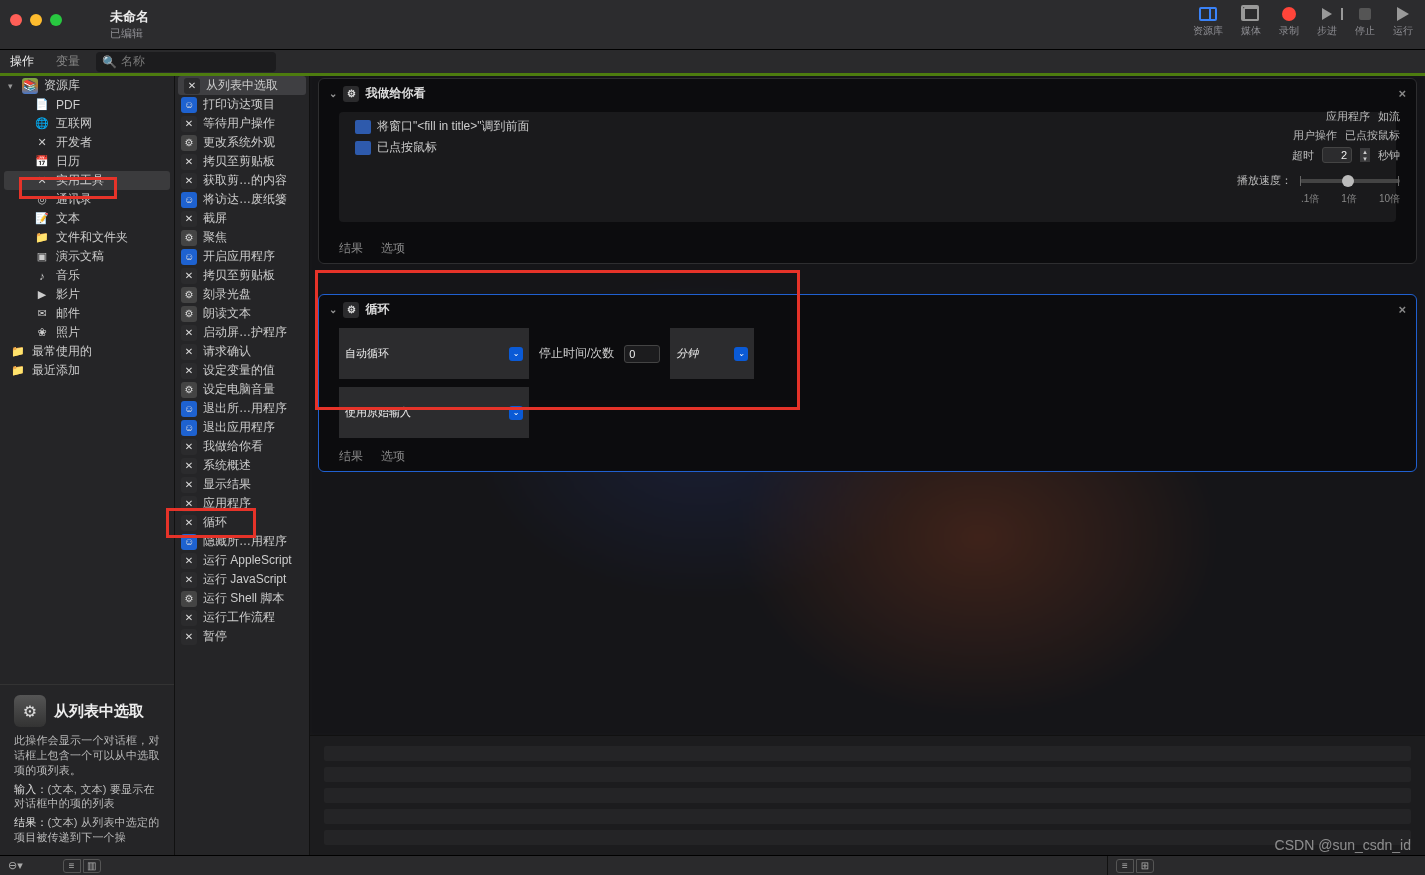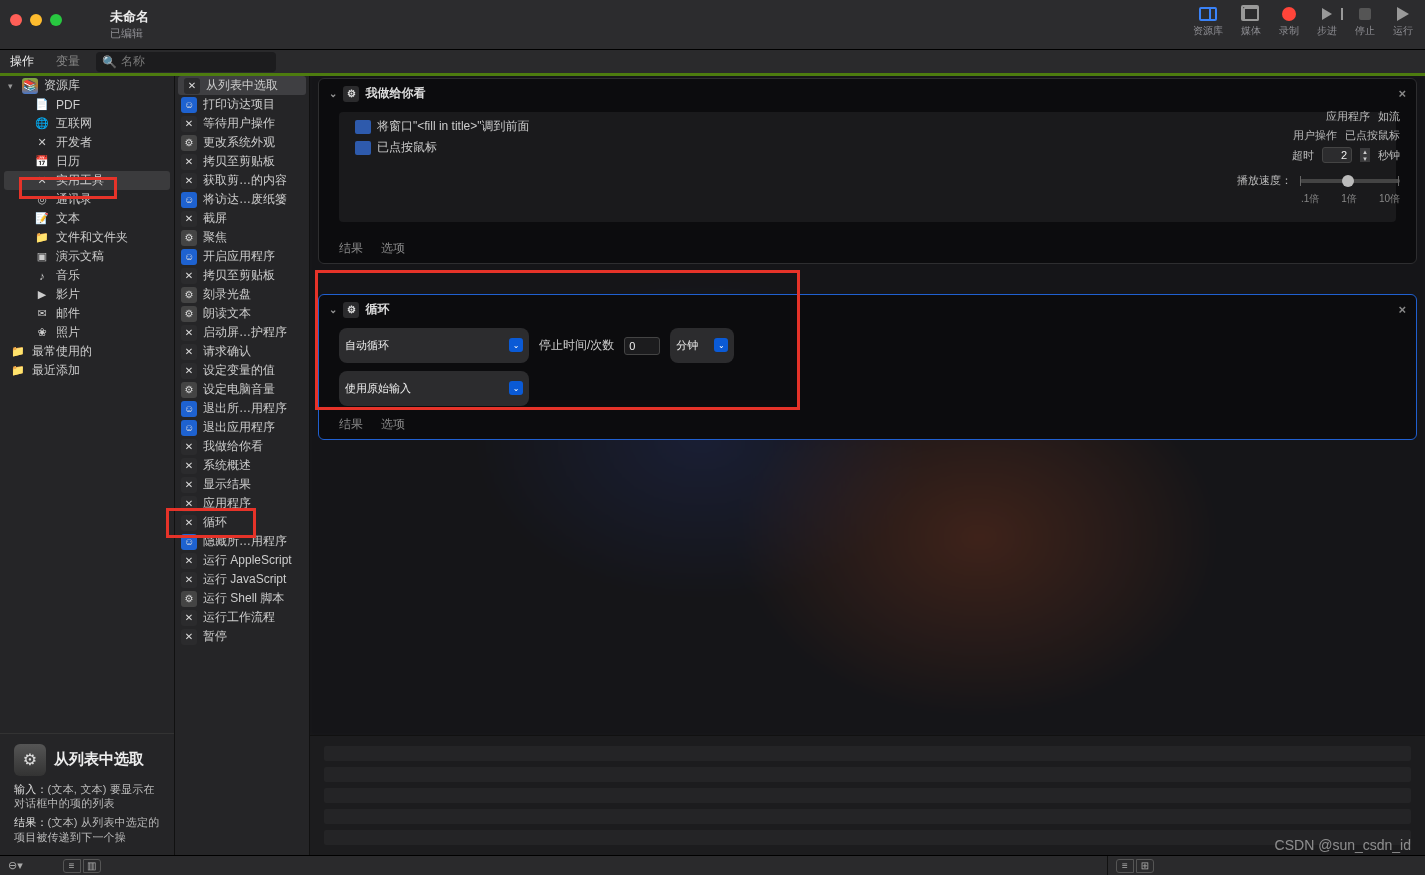--- a/index.html
+++ b/index.html
@@ -75,21 +75,21 @@
 .numfield { width: 30px; background: #2c2c2e; border: 1px solid #444; color: #eee; text-align: right; padding: 1px 4px; font-size: 11px; border-radius: 3px; }
 .stepbtns { display: flex; flex-direction: column; }
 .stepbtns span { width: 10px; height: 7px; background: #3a3a3c; font-size: 7px; text-align: center; line-height: 7px; color: #ccc; }
 .slider { width: 100px; height: 4px; background: #444; border-radius: 2px; position: relative; }
 .slider .thumb { position: absolute; top: -4px; left: 42px; width: 12px; height: 12px; background: #bbb; border-radius: 50%; }
 .stick { position: absolute; top: -3px; width: 1px; height: 10px; background: #666; }
 
 .ab2 { top: 218px; border: 1px solid #2060d0; }
 .ab1 { top: 2px; }
 
-.sel-drop { background: #2c2c2e; border-radius: 8px; padding: 10px 6px; display: flex; align-items: flex-start; font-size: 11px; color: #eee; position: relative; }
+.sel-drop { background: #2c2c2e; border-radius: 0; padding: 18px 6px; display: flex; align-items: center; font-size: 11px; color: #eee; position: relative; }
 .sel-drop .caret { margin-left: auto; width: 14px; height: 14px; background: #0a5ad6; border-radius: 3px; display: flex; align-items: center; justify-content: center; color: #fff; font-size: 8px; }
 .ab2 .body-row { display: flex; align-items: center; gap: 10px; padding: 4px 20px; }
 .numbox { width: 36px; background: #1c1c1e; border: 1px solid #444; color: #eee; padding: 2px 4px; font-size: 11px; border-radius: 3px; }
 
 
 .logbar { height: 24px; background: #2a2a2c; display: flex; align-items: center; padding: 0 18px; color: #bbb; font-size: 12px; border-top: 1px solid #111; }
 .logbar .rt { margin-left: auto; }
 .logarea { height: 120px; background: #1c1c1e; padding: 10px 14px; display: flex; flex-direction: column; gap: 6px; border-top:1px solid #111;}
 .logline { height: 16px; background: #242426; border-radius: 2px; }
 
@@ -257,20 +257,21 @@
         <div class="cat" style="padding-left: 10px;">
           <span class="caticon folder">📁</span>
           <span>最近添加</span>
         </div>
       </div>
     <div class="sb-lower">
       <div class="hdr">
         <div class="hic">⚙</div>
         <div class="ht">从列表中选取</div>
       </div>
+      <p>此操作会显示一个对话框，对话框上包含一个可以从中选取项的项列表。</p>
       <p><span class="k">输入：</span><span>(文本, 文本) 要显示在对话框中的项的列表</span></p>
       <p><span class="k">结果：</span><span>(文本) 从列表中选定的项目被传递到下一个操</span></p>
     </div>
   </div>
 
   <div class="sidebar2" style="position:relative;">
     <div id="actlist">
         <div class="act sel">
           <span class="acticon wrench">✕</span>
           <span>从列表中选取</span>
@@ -465,21 +466,21 @@
           <span>循环</span>
           <span class="x">×</span>
         </div>
         <div class="body-row">
           <div class="sel-drop" style="width:190px;">
               <span>自动循环</span>
               <span class="caret">⌄</span>
             </div>
           <span>停止时间/次数</span>
           <input class="numbox" value="0" style="">
-          <div class="sel-drop" style="width:64px;">
+          <div class="sel-drop" style="width:84px;font-style:italic;">
               <span>分钟</span>
               <span class="caret">⌄</span>
             </div>
         </div>
         <div class="body-row">
           <div class="sel-drop" style="width:190px;">
               <span>使用原始输入</span>
               <span class="caret">⌄</span>
             </div>
         </div>

